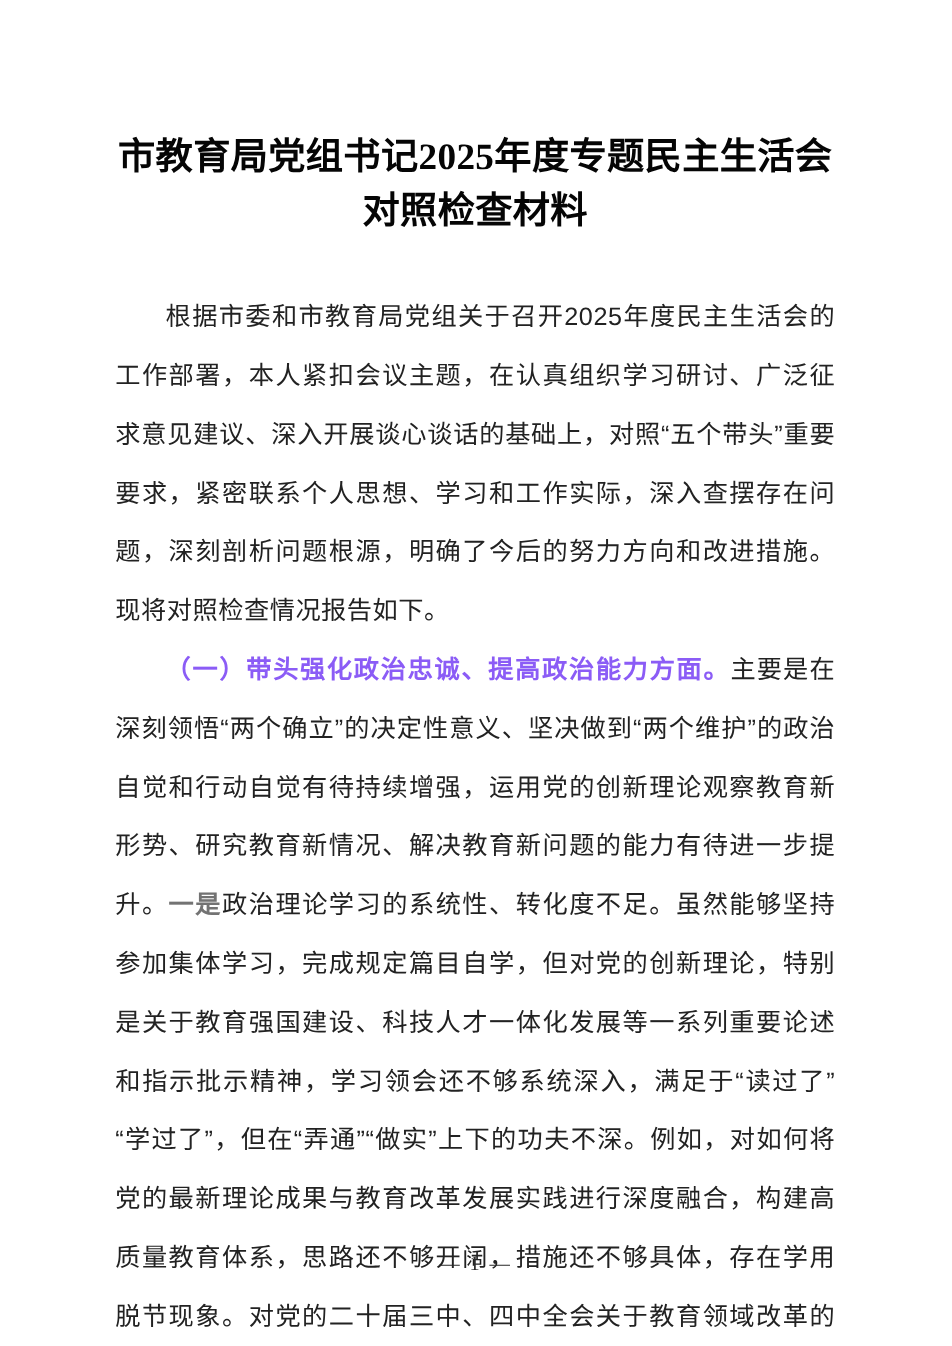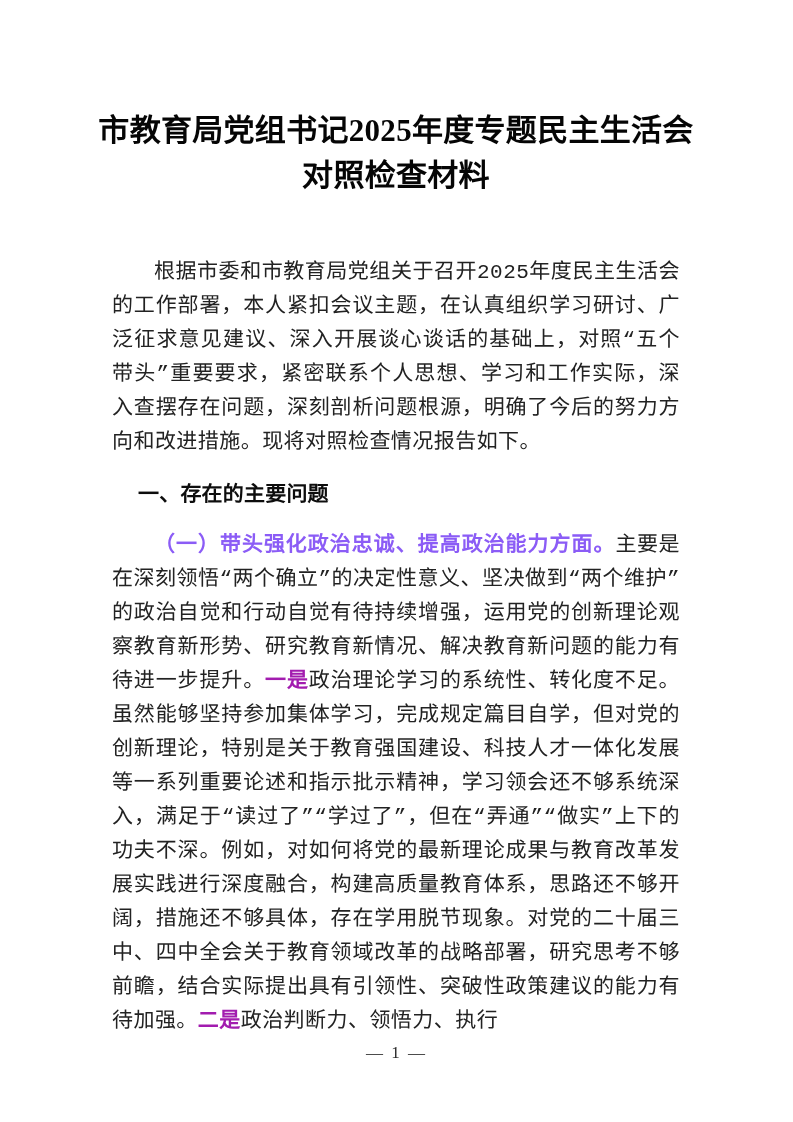--- a/index.html
+++ b/index.html
@@ -56,36 +56,36 @@
     font-size: 21px;
     line-height: 36.6px;
     color: #0d0d0d;
     text-indent: 42px;
     letter-spacing: 0.2px;
     margin: 0;
   }
 
   
   .body-para {
-    font-family: Liberation Mono, monospace;
+    font-family: Liberation Sans, sans-serif;
     font-size: 21px;
-    line-height: 34px;
+    line-height: 49px;
     text-indent: 42px;
     text-align: justify;
     text-justify: inter-ideograph;
     letter-spacing: 0.45px;
     color: #222222;
-    margin: 16px;
+    margin: 0;
     word-break: break-all;
   }
 
   
   .lead-bold {
     font-weight: 700;
-    color: #a21caf;
+    color: #737373;
     letter-spacing: 0.45px;
   }
 
   .subhead-bold {
     font-weight: 700;
     color: #8b5cf6;
     letter-spacing: 0.9px;
   }
 
   
@@ -113,21 +113,20 @@
 <div class="page">
 
   <div class="page-body">
 
     <h1 class="doc-title">市教育局党组书记2025年度专题民主生活会对照检查材料</h1>
 
     <div class="title-gap"></div>
 
     <p class="body-para">根据市委和市教育局党组关于召开2025年度民主生活会的工作部署，本人紧扣会议主题，在认真组织学习研讨、广泛征求意见建议、深入开展谈心谈话的基础上，对照“五个带头”重要要求，紧密联系个人思想、学习和工作实际，深入查摆存在问题，深刻剖析问题根源，明确了今后的努力方向和改进措施。现将对照检查情况报告如下。</p>
 
-    <h2 class="section-heading">一、存在的主要问题</h2>
 
     <p class="body-para"><span class="subhead-bold">（一）带头强化政治忠诚、提高政治能力方面。</span><span>主要是在深刻领悟“两个确立”的决定性意义、坚决做到“两个维护”的政治自觉和行动自觉有待持续增强，运用党的创新理论观察教育新形势、研究教育新情况、解决教育新问题的能力有待进一步提升。</span><span class="lead-bold">一是</span><span>政治理论学习的系统性、转化度不足。虽然能够坚持参加集体学习，完成规定篇目自学，但对党的创新理论，特别是关于教育强国建设、科技人才一体化发展等一系列重要论述和指示批示精神，学习领会还不够系统深入，满足于“读过了”“学过了”，但在“弄通”“做实”上下的功夫不深。例如，对如何将党的最新理论成果与教育改革发展实践进行深度融合，构建高质量教育体系，思路还不够开阔，措施还不够具体，存在学用脱节现象。对党的二十届三中、四中全会关于教育领域改革的战略部署，研究思考不够前瞻，结合实际提出具有引领性、突破性政策建议的能力有待加强。</span><span class="lead-bold">二是</span><span>政治判断力、领悟力、执行</span></p>
 
   </div>
 
   <div class="page-footer">— 1 —</div>
 
 </div>
 
 </body></html>

